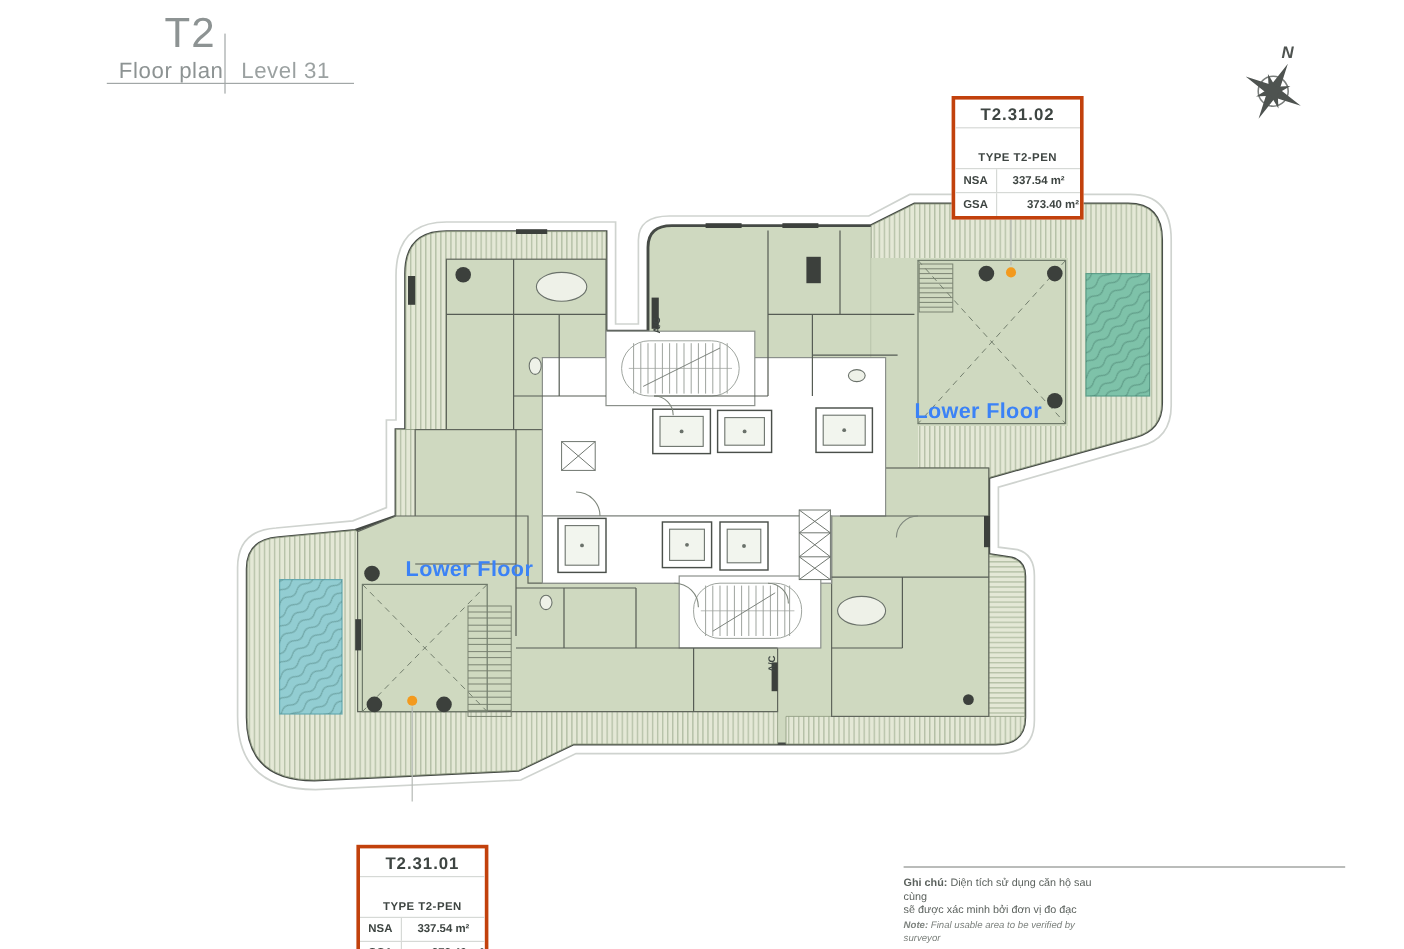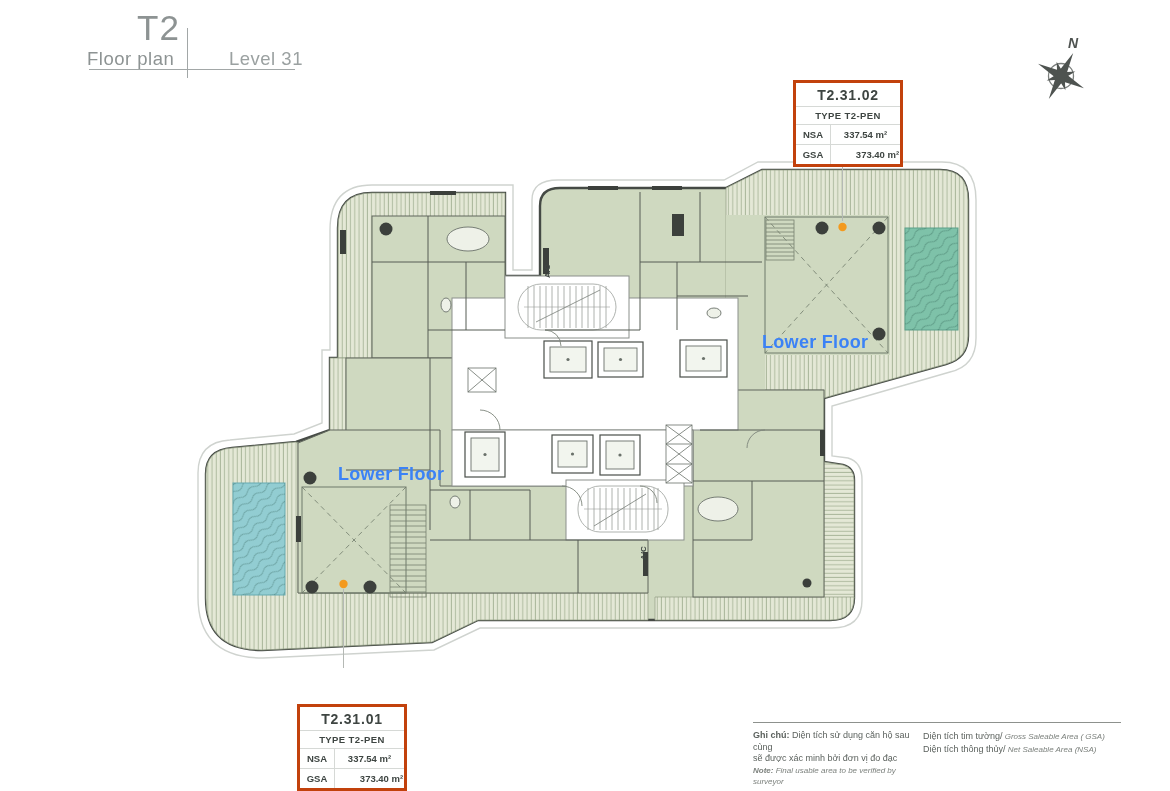--- a/index.html
+++ b/index.html
@@ -4,35 +4,35 @@
 <style>
   html,body{margin:0;padding:0;background:#fff;}
   .page{position:relative;width:1170px;height:791px;background:#ffffff;overflow:hidden;
         font-family:"Liberation Sans",sans-serif;}
   .plan-svg{position:absolute;left:0;top:0;}
 
   
   .titleblock{position:absolute;left:85px;top:8px;width:280px;height:70px;}
   .tb-project{position:absolute;left:52px;top:0px;width:50px;font-size:35px;font-weight:400;
               color:#8d9393;letter-spacing:1px;}
-  .tb-sub{position:absolute;left:2px;top:40px;font-size:18.5px;color:#8d9393;letter-spacing:.5px;}
+  .tb-sub{position:absolute;left:14px;top:40px;font-size:18.5px;color:#8d9393;letter-spacing:.5px;}
   .tb-divider{position:absolute;left:102px;top:20px;width:1px;height:50px;background:#a2a7a7;}
-  .tb-level{position:absolute;left:116px;top:40px;font-size:18.5px;color:#9ba1a1;letter-spacing:.5px;margin-left:28px;}
+  .tb-level{position:absolute;left:116px;top:40px;font-size:18.5px;color:#9ba1a1;letter-spacing:.5px;}
   .tb-rule{position:absolute;left:4px;top:61px;width:206px;height:1px;background:#a2a7a7;}
 
   
   .compass{position:absolute;left:1028px;top:32px;}
 
   
   .info-box{position:absolute;width:104px;background:#ffffff;border:3px solid #c2410c;
             color:#3e4542;text-align:center;}
   .ib-header{font-size:14px;font-weight:bold;letter-spacing:.8px;padding:4px 0 3px;
              border-bottom:1px solid #d6d9d6;}
   .ib-type{font-size:9.5px;font-weight:bold;letter-spacing:.4px;padding:3px 0;
-           border-bottom:1px solid #d6d9d6;}
+           border-bottom:1px solid #d6d9d6;margin-top:16px;}
   .ib-row{display:flex;font-size:9.5px;font-weight:bold;border-bottom:1px solid #d6d9d6;}
   .ib-row:last-child{border-bottom:none;gap:24px;}
   .ib-label{width:34px;border-right:1px solid #d6d9d6;padding:4px 0;}
   .ib-value{flex:1;padding:4px 0;}
   .box-02{left:793px;top:80px;}
   .box-01{left:297px;top:704px;}
 
   
   .lower-floor{position:absolute;font-size:18px;font-weight:bold;color:#3b82f6;
                letter-spacing:.3px;white-space:nowrap;}
@@ -294,20 +294,16 @@
 
   <div class="legend">
     <div class="legend-rule"></div>
     <div class="legend-cols">
       <div class="legend-left">
         <div><span class="lg-b">Ghi chú:</span>
              <span>Diện tích sử dụng căn hộ sau cùng</span></div>
         <div>sẽ được xác minh bởi đơn vị đo đạc</div>
         <div class="lg-i"><span class="lg-b">Note:</span><span> Final usable area to be verified by surveyor</span></div>
       </div>
-      <div class="legend-right">
-        <div><span>Diện tích tim tường/</span><span class="lg-i2"> Gross Saleable Area ( GSA)</span></div>
-        <div><span>Diện tích thông thủy/</span><span class="lg-i2"> Net Saleable Area (NSA)</span></div>
-      </div>
     </div>
   </div>
 
 </div>
 
 </body></html>

